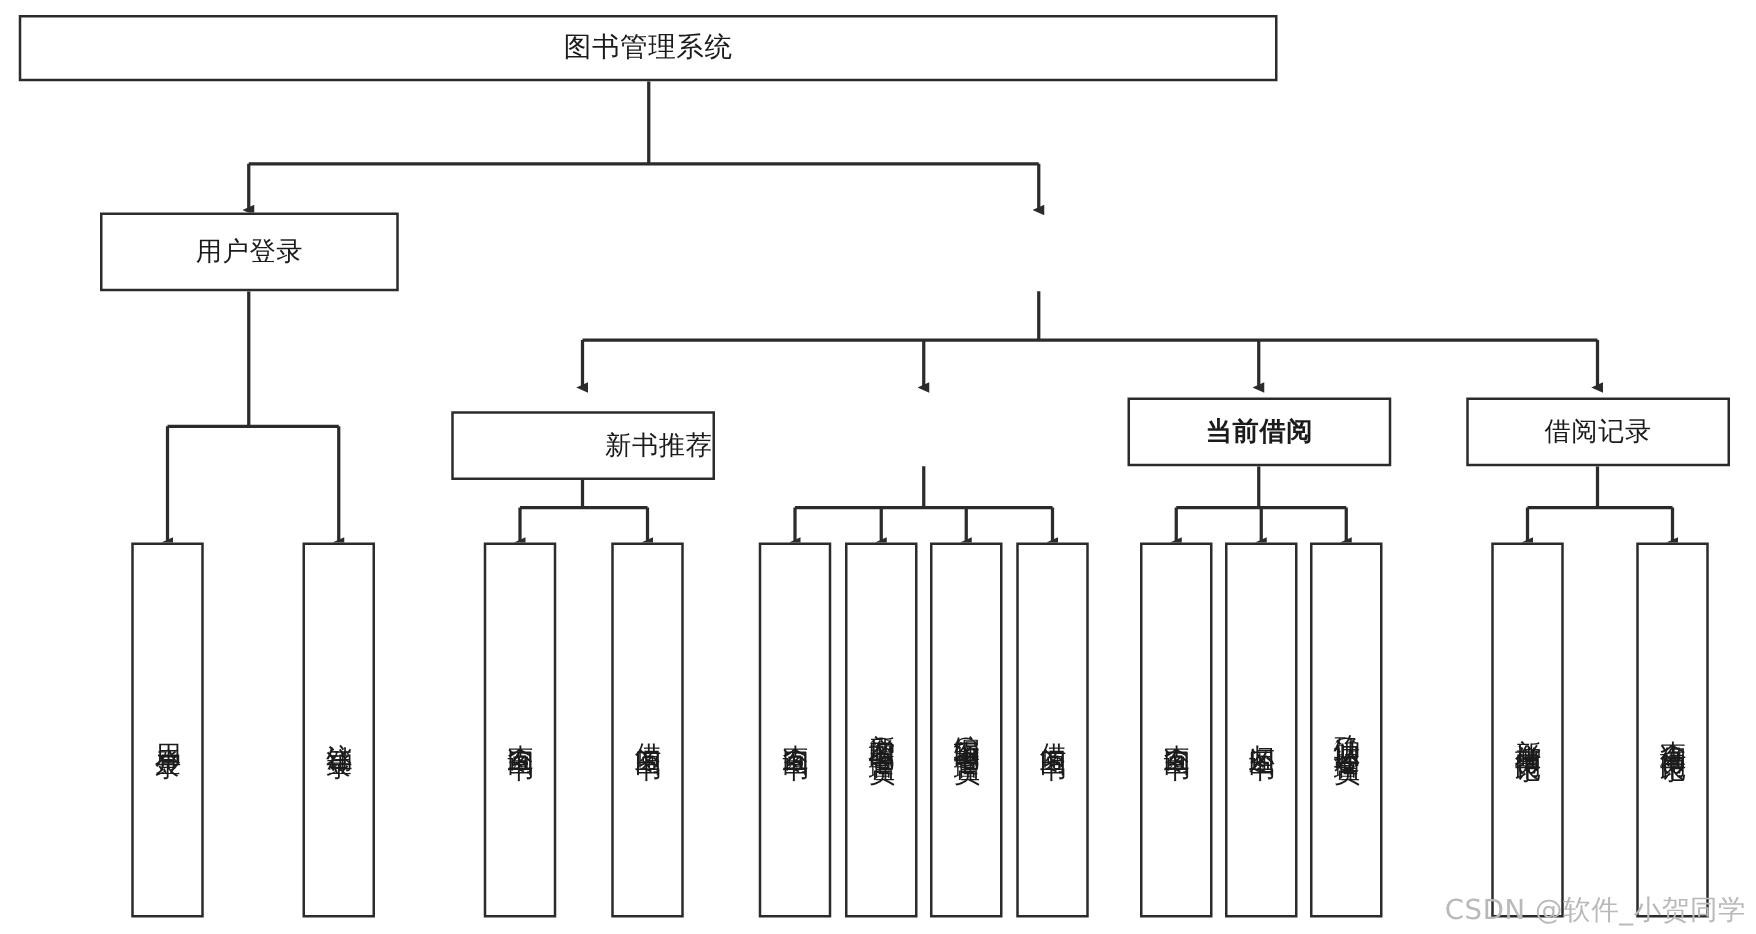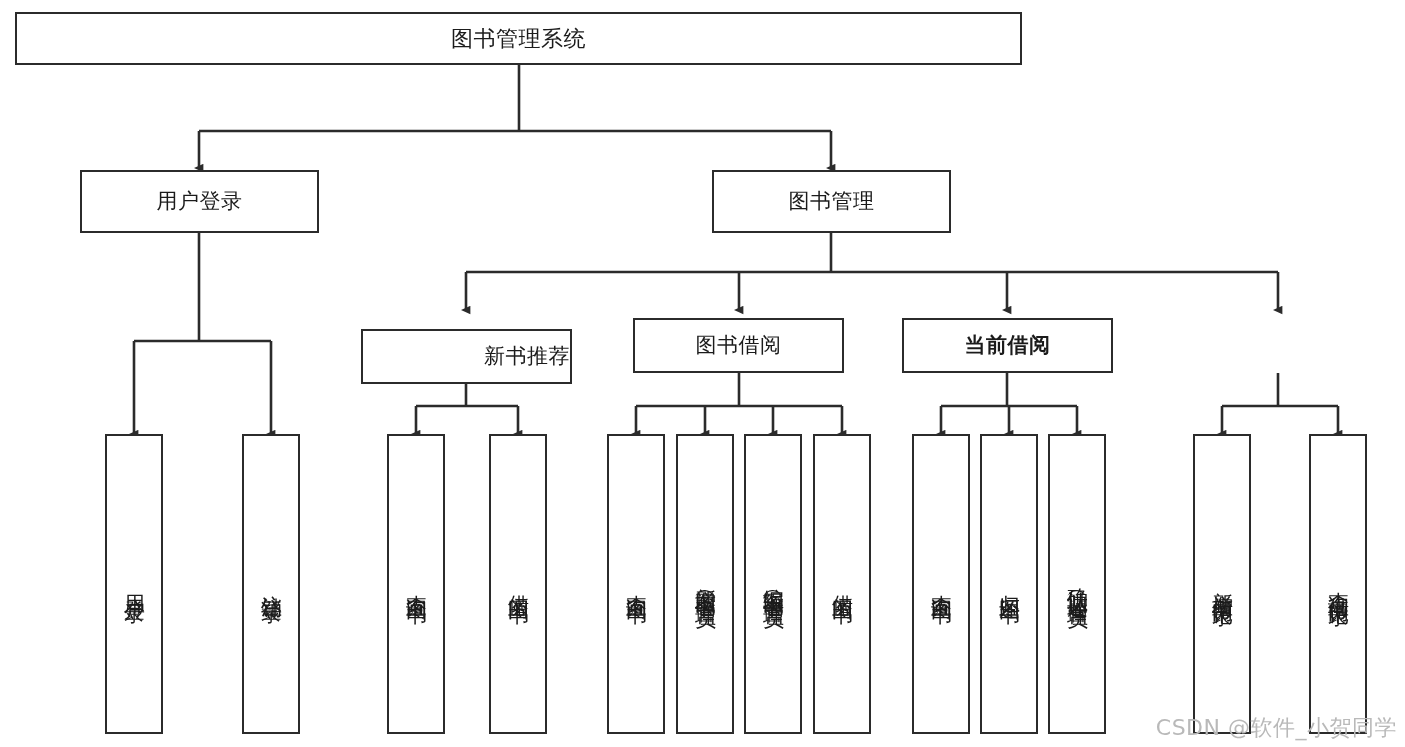--- a/index.html
+++ b/index.html
@@ -138,36 +138,33 @@
   </svg>
 
   <div class="node horiz root" style="left:15px; top:12px; width:1007px; height:53px;">
     <span class="node-label">图书管理系统</span>
   </div>
 
   <div class="node horiz" style="left:80px; top:170px; width:239px; height:63px;">
     <span class="node-label">用户登录</span>
   </div>
 
-  <div class="node horiz" style="left:712px; top:170px; width:239px; height:63px;">
-    <span class="node-label">图书管理</span>
-  </div>
 
   <div class="node horiz" style="left:361px; top:329px; width:211px; height:55px;justify-content:flex-end;">
     <span class="node-label">新书推荐</span>
   </div>
 
-  <div class="node horiz" style="left:633px; top:318px; width:211px; height:55px;">
-    <span class="node-label">图书借阅</span>
-  </div>
 
   <div class="node horiz" style="left:902px; top:318px; width:211px; height:55px;font-weight:bold;">
     <span class="node-label">当前借阅</span>
   </div>
 
+  <div class="node horiz" style="left:1173px; top:318px; width:211px; height:55px;">
+    <span class="node-label">借阅记录</span>
+  </div>
 
   <div class="node vert" style="left:105px; top:434px; width:58px; height:300px;">
     <span class="node-label">用户登录</span>
   </div>
 
   <div class="node vert" style="left:242px; top:434px; width:58px; height:300px;">
     <span class="node-label">注销登录</span>
   </div>
 
   <div class="node vert" style="left:387px; top:434px; width:58px; height:300px;">

